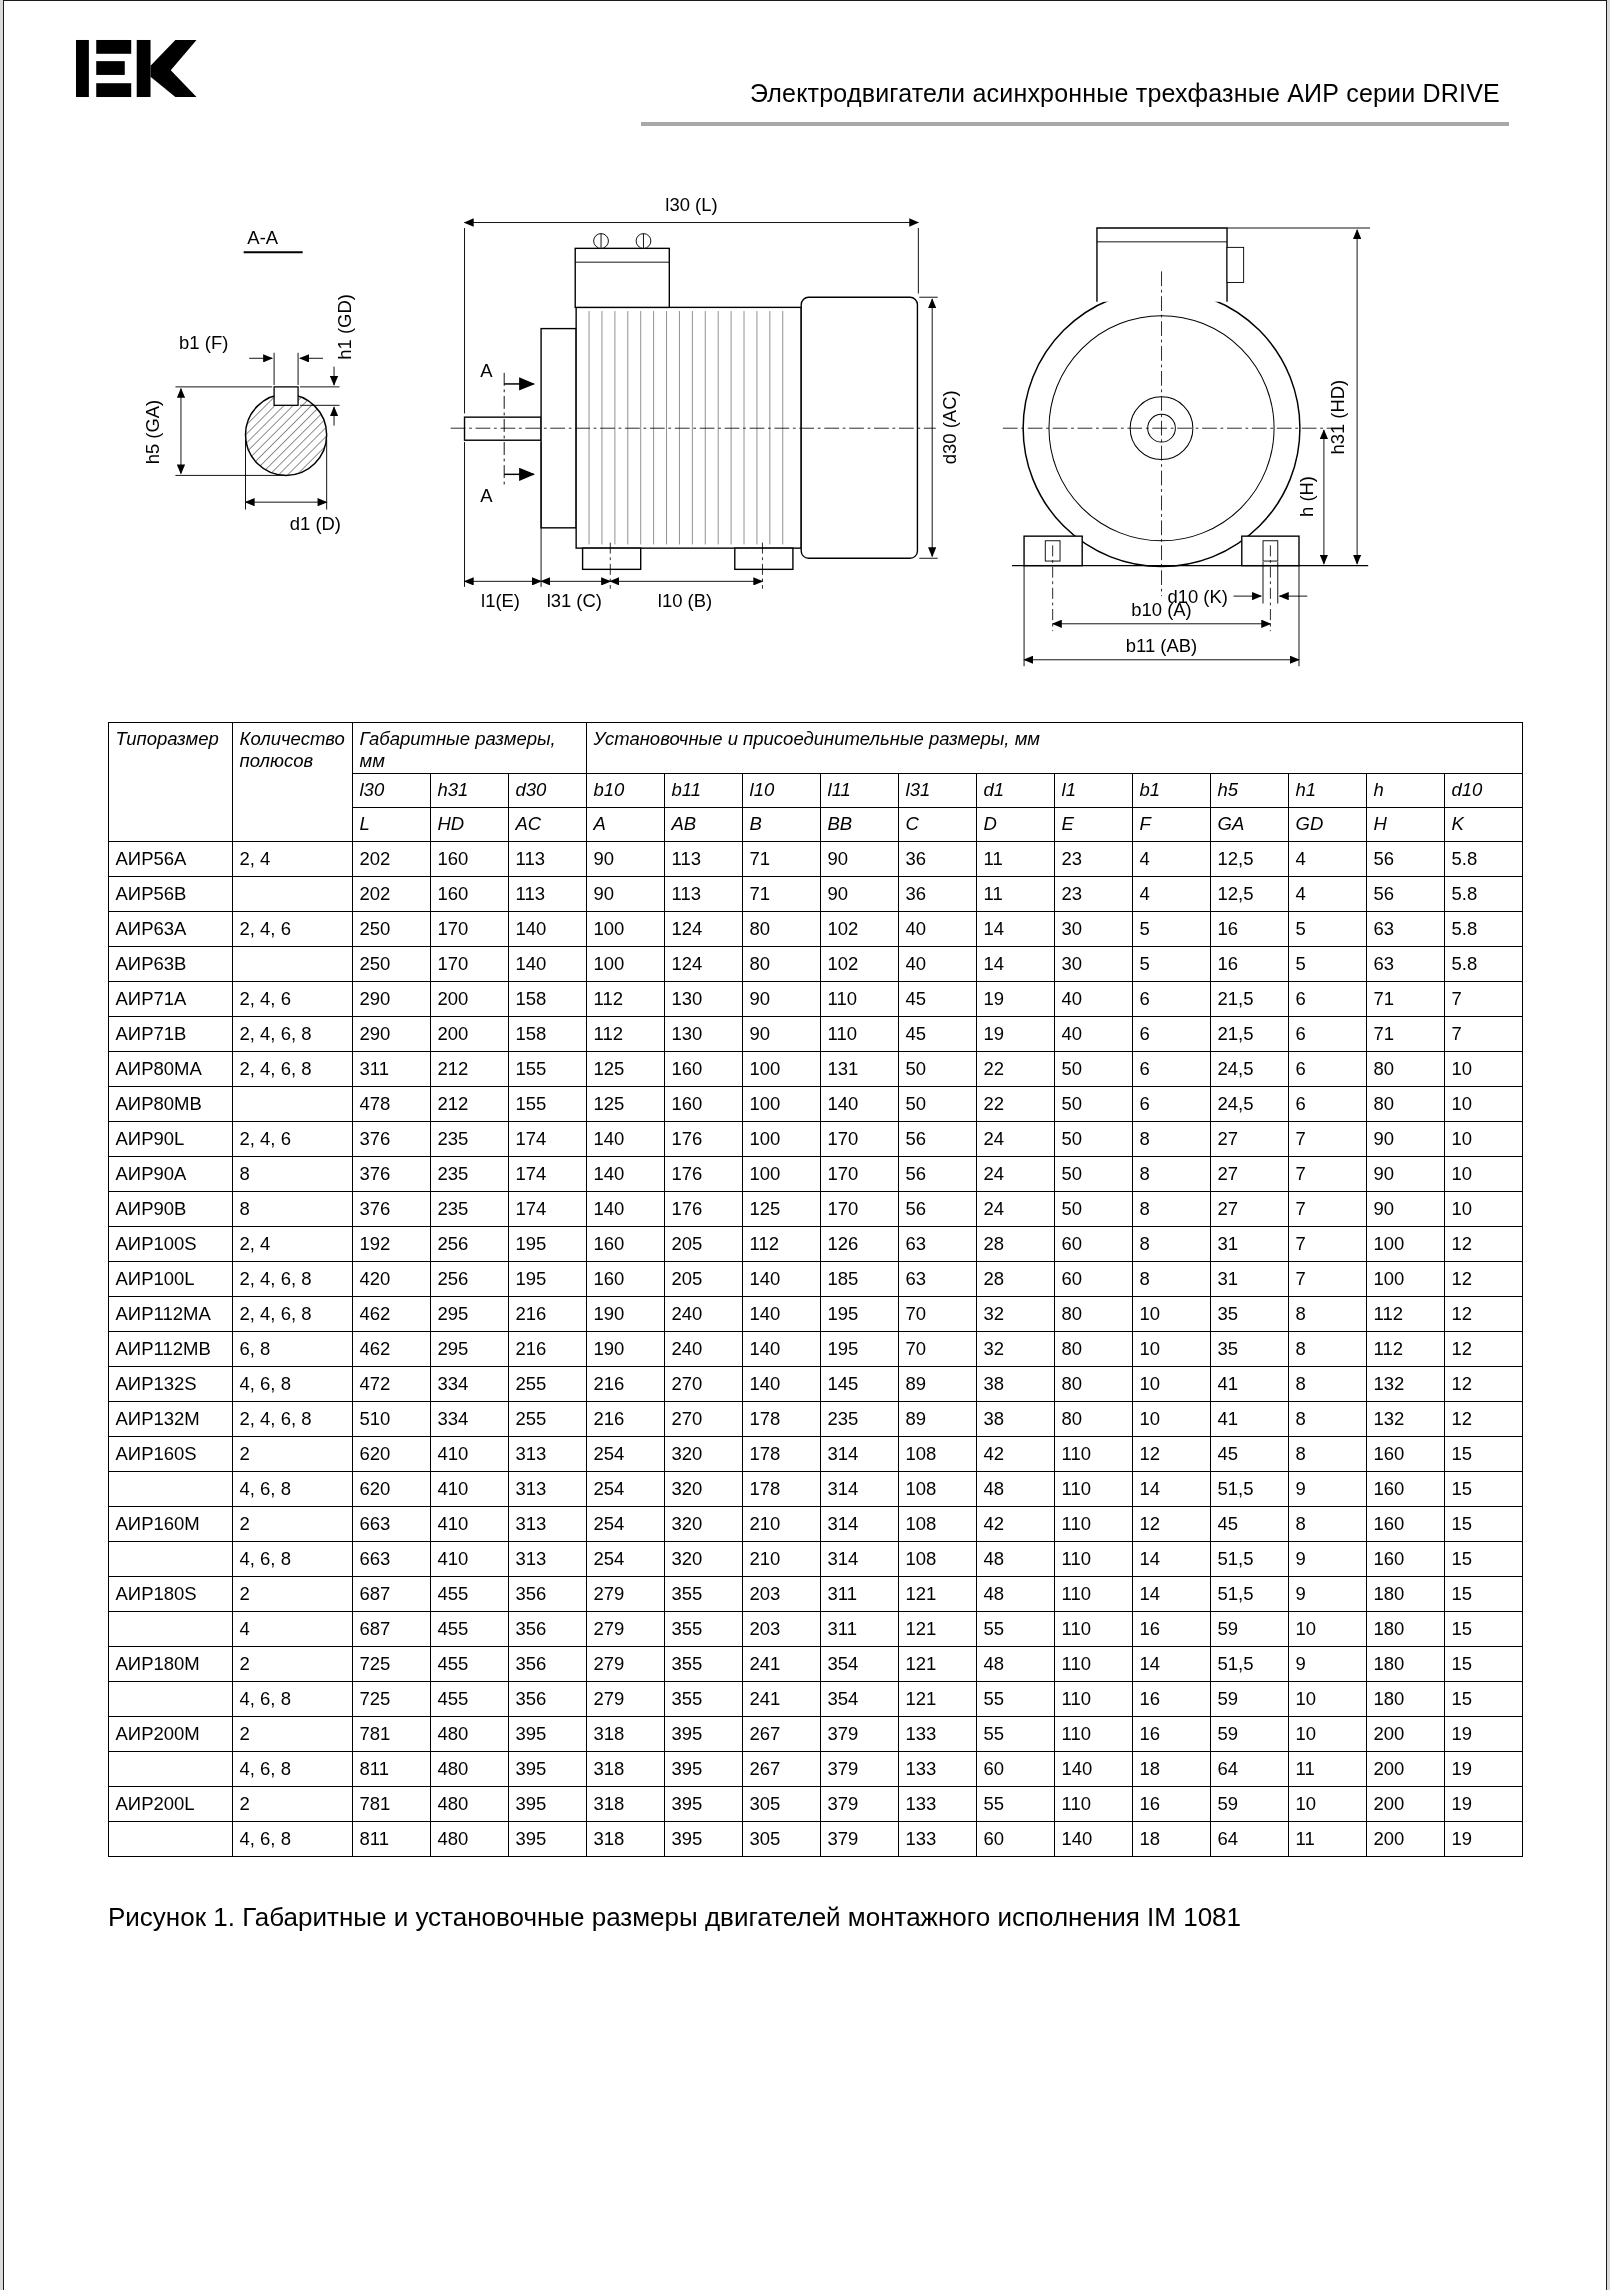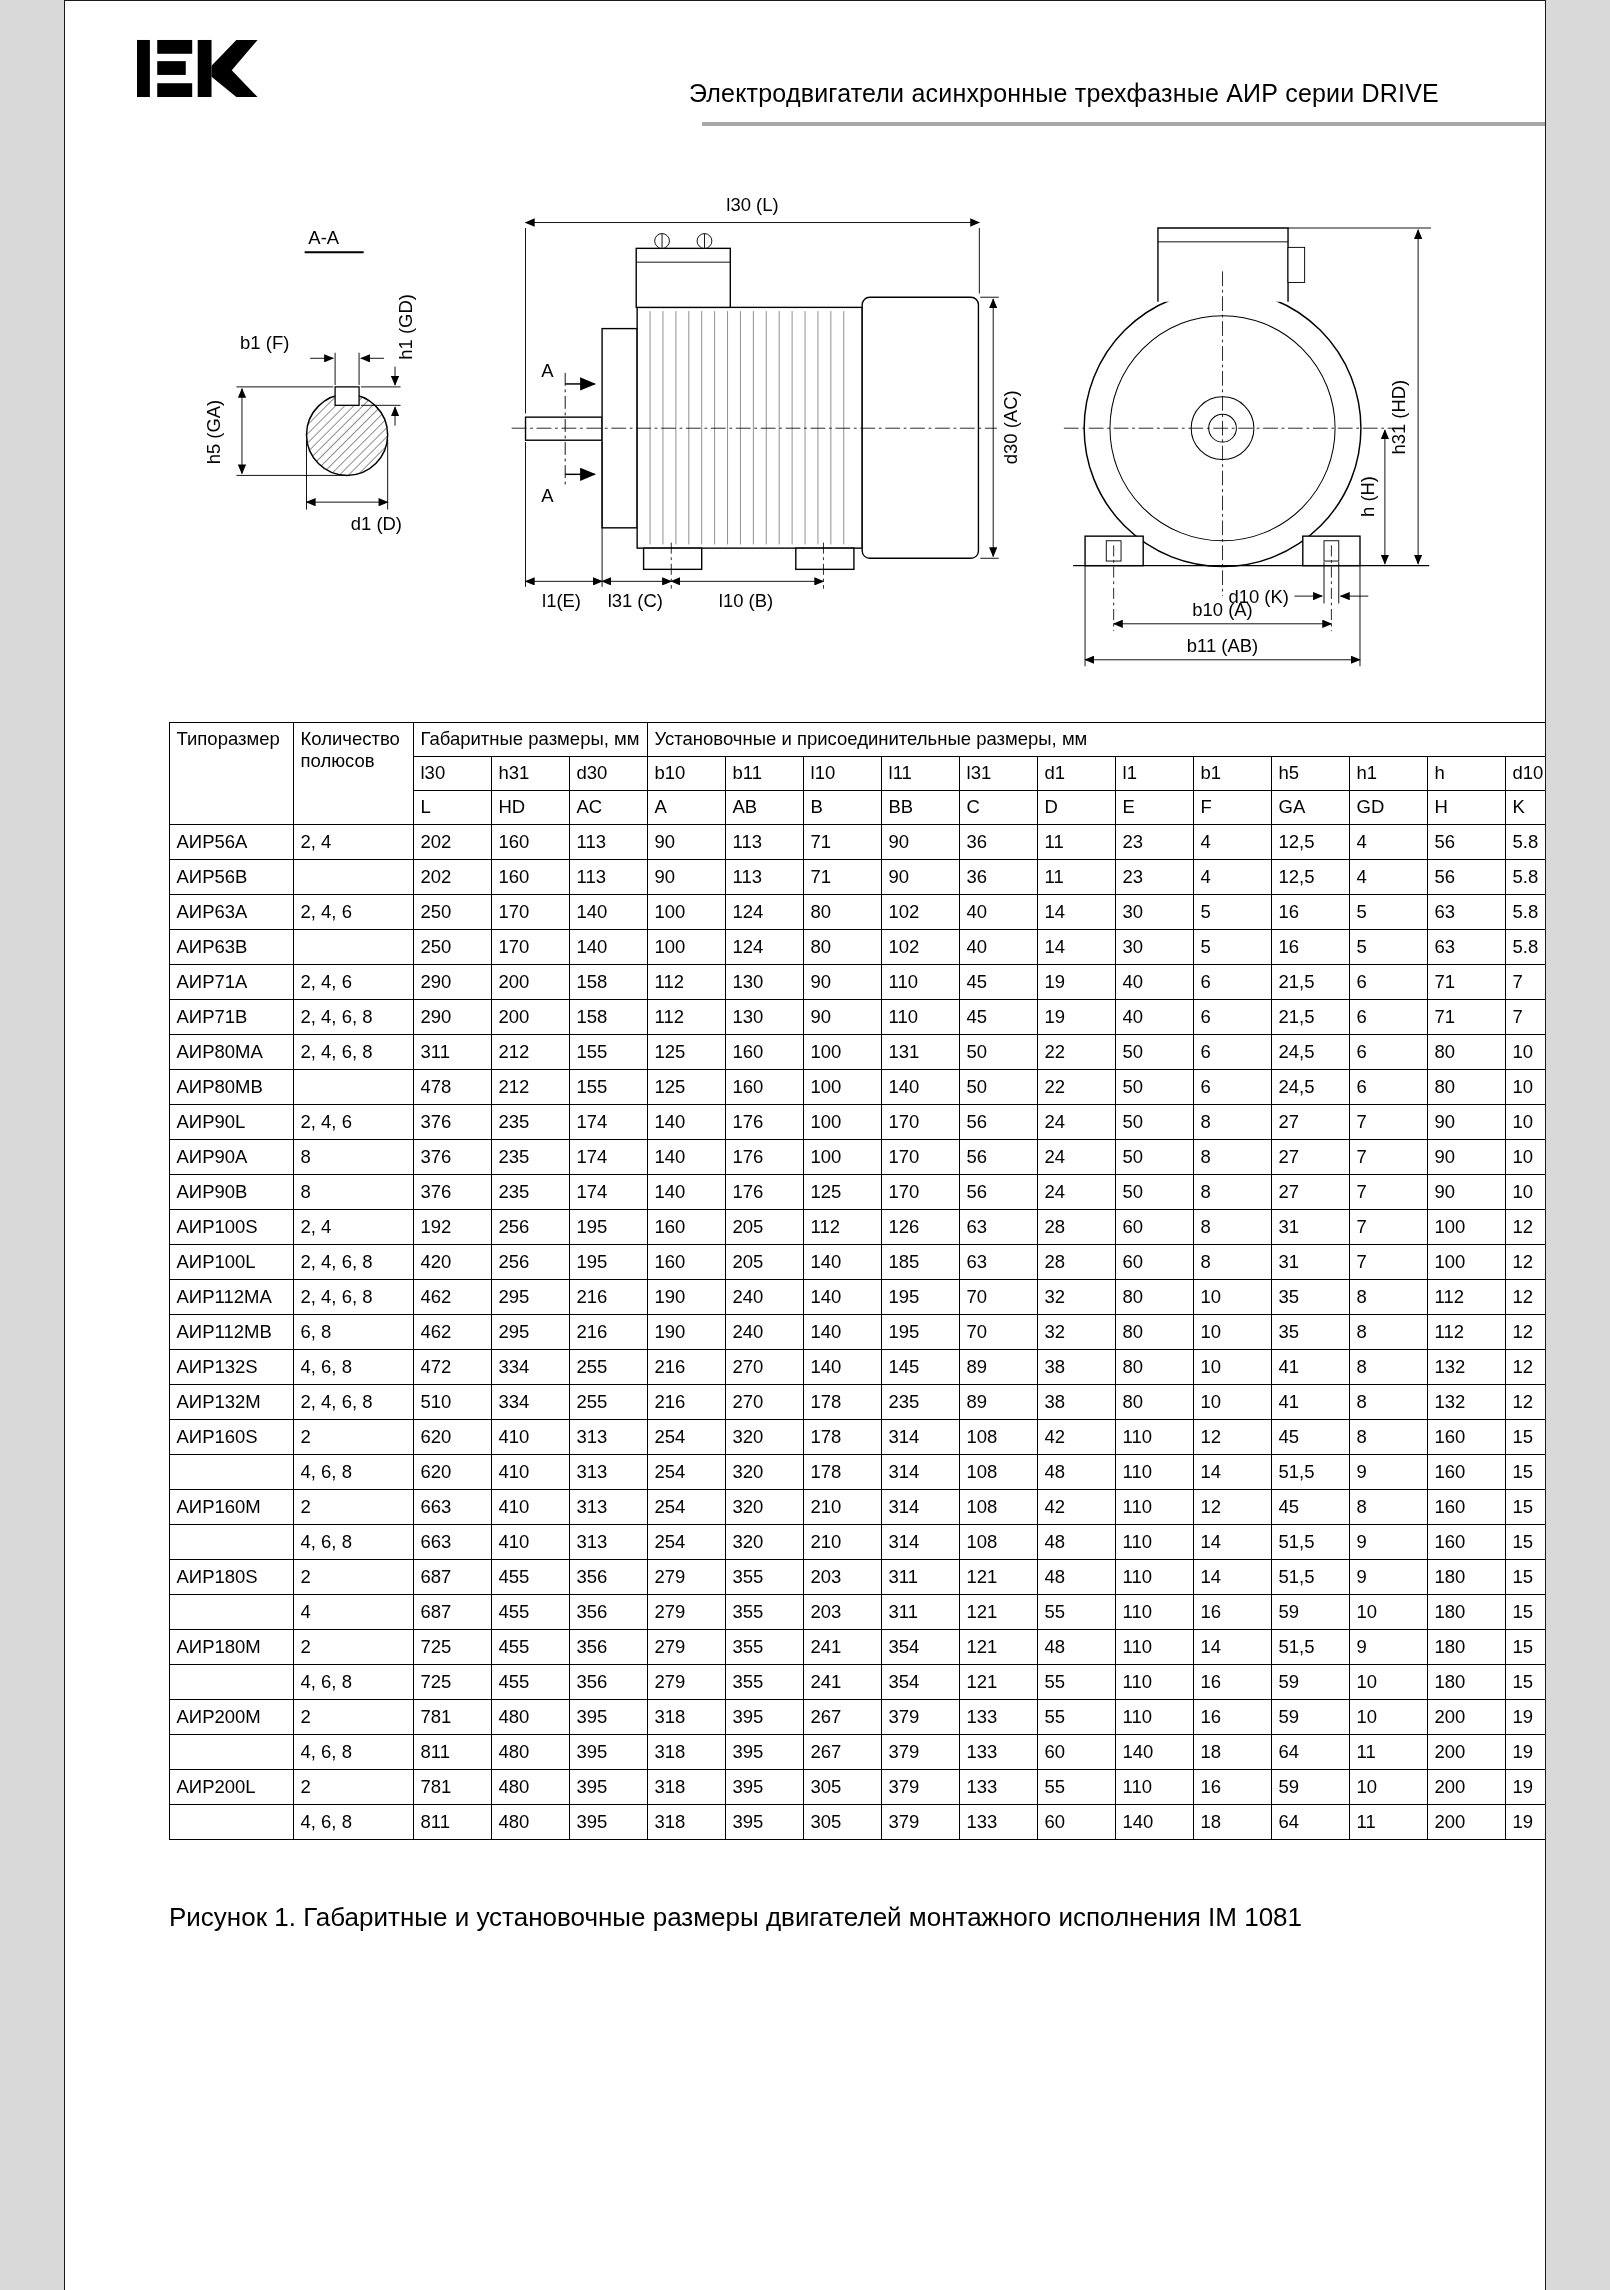--- a/index.html
+++ b/index.html
@@ -1,18 +1,18 @@
 <!DOCTYPE html>
 <html style="font-size:14.8px"><head>
 <meta charset="utf-8">
 <style>
   * { margin:0; padding:0; box-sizing:border-box; }
   html,body { background:#d9d9d9; }
   .page {
-    position:relative; width:1482px; height:2291px; margin:0 auto;
+    position:relative; width:1604px; height:2291px; margin:0 auto;
     background:#fff; border:0.9px solid #1a1a1a; overflow:hidden;
     font-family:"Liberation Sans","DejaVu Sans",sans-serif; color:#000;
   }
   .logo { position:absolute; left:72px; top:35px; }
   .title { position:absolute; right:106px; top:78px; font-size:25px; letter-spacing:0.2px; }
   .rule { position:absolute; left:637px; top:121px; width:868px; height:3.7px; background:#a8a8a8; }
   .d1 { position:absolute; left:129px; top:217px; }
   .d2 { position:absolute; left:443px; top:189px; }
   .d3 { position:absolute; left:997px; top:189px; }
   svg text { font-size:20px; fill:#000; font-family:"Liberation Sans","DejaVu Sans",sans-serif; }
@@ -20,21 +20,21 @@
   table.dims {
     position:absolute; left:104px; top:721px;
     border-collapse:collapse; table-layout:fixed; width:1407px;
   }
   .dims th, .dims td {
     border:0.9px solid #000; font-weight:normal; text-align:left;
     font-size:18.5px; padding:1.8px 6.5px; vertical-align:middle;
     overflow:hidden; white-space:nowrap;
   }
   .dims thead th { vertical-align:top; padding-top:4.6px; white-space:normal; }
-  .dims thead tr { height:34px; }
+  .dims thead tr { height:34px;font-style:italic; }
   .dims tbody tr { height:35px; }
   .caption { position:absolute; left:104px; top:1901px; font-size:26px; }
 </style>
 </head>
 <body>
 
 <div class="page">
 
   <svg width="0" height="0" style="position:absolute" aria-hidden="true">
     <defs>

